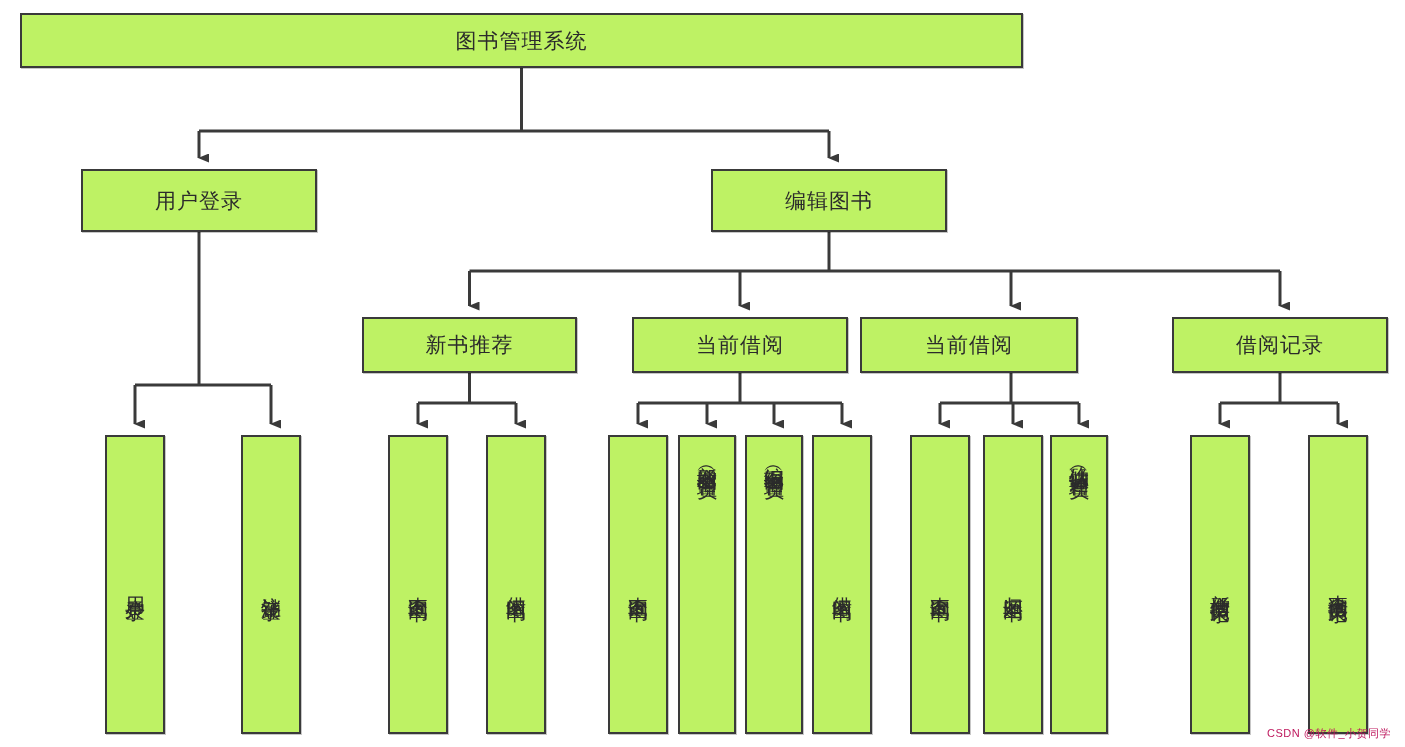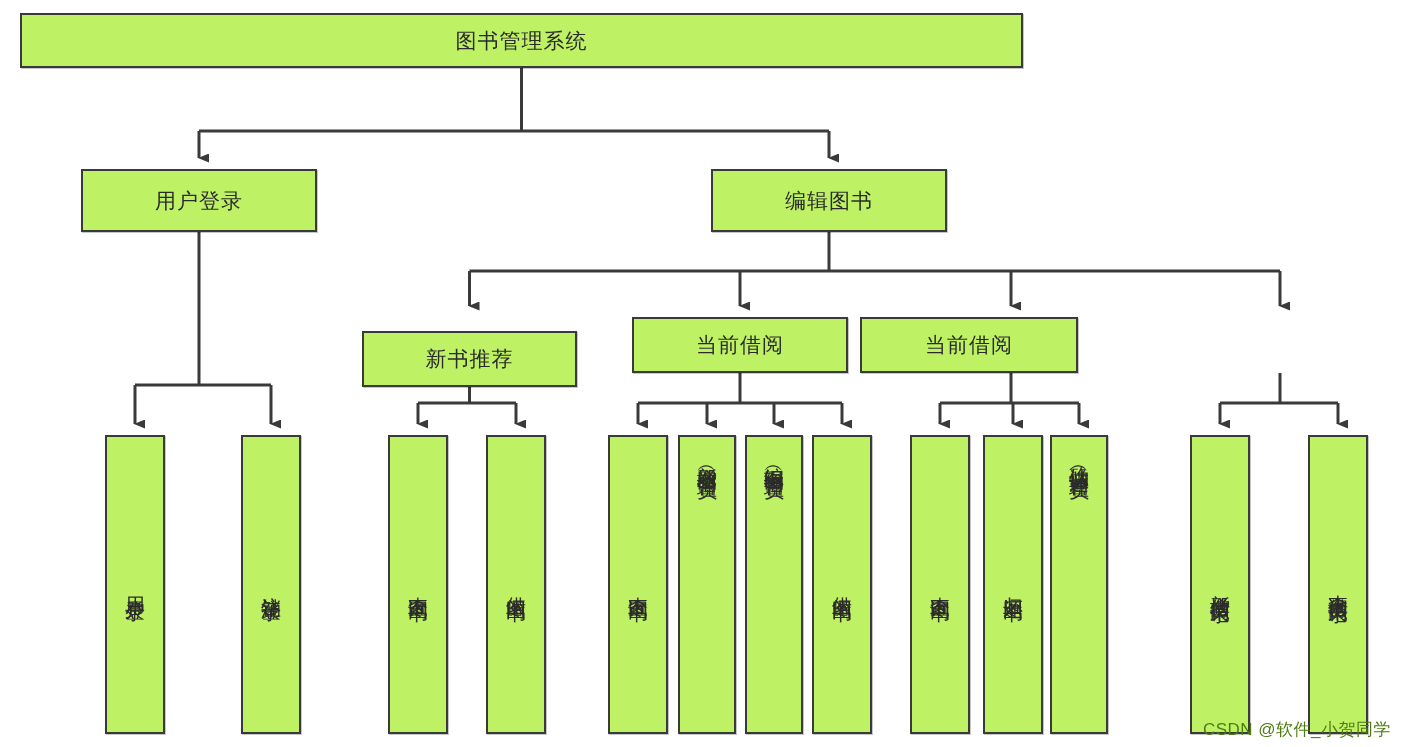--- a/index.html
+++ b/index.html
@@ -56,22 +56,22 @@
     color: #2b2b2b;
   }
   .node.vertical.centered {
     align-items: center;
     padding-top: 0;
   }
   .watermark {
     position: absolute;
     right: 14px;
     bottom: 6px;
-    font-size: 17px;
-    color: #4d7c0f;
+    font-size: 11px;
+    color: #be185d;
     letter-spacing: 0.5px;
     white-space: nowrap;
   }
 </style>
 </head>
 <body>
 
 <div id="diagram-root">
 
   <svg class="edges" viewBox="0 0 1405 747">
@@ -128,28 +128,31 @@
     <span>图书管理系统</span>
   </div>
 
   <div class="node horizontal" id="n-l2-0" style="left: 81px; top: 169px; width: 236px; height: 63px;">
     <span>用户登录</span>
   </div>
   <div class="node horizontal" id="n-l2-1" style="left: 711px; top: 169px; width: 236px; height: 63px;">
     <span>编辑图书</span>
   </div>
 
-  <div class="node horizontal" id="n-l3-0" style="left: 362px; top: 317px; width: 215px; height: 56px; margin-top: 14px;">
+  <div class="node horizontal" id="n-l3-0" style="left: 362px; top: 317px; width: 215px; height: 56px;">
     <span>新书推荐</span>
   </div>
   <div class="node horizontal" id="n-l3-1" style="left: 632px; top: 317px; width: 216px; height: 56px;">
     <span>当前借阅</span>
   </div>
   <div class="node horizontal" id="n-l3-2" style="left: 860px; top: 317px; width: 218px; height: 56px;">
     <span>当前借阅</span>
+  </div>
+  <div class="node horizontal" id="n-l3-3" style="left: 1172px; top: 317px; width: 216px; height: 56px;">
+    <span>借阅记录</span>
   </div>
 
   <div class="node vertical centered" id="n-lf-0" style="left: 105px; top: 435px; width: 60px; height: 299px;">
     <span class="vtext">用户登录</span>
   </div>
   <div class="node vertical centered" id="n-lf-1" style="left: 241px; top: 435px; width: 60px; height: 299px;">
     <span class="vtext">注销登录</span>
   </div>
   <div class="node vertical centered" id="n-lf-2" style="left: 388px; top: 435px; width: 60px; height: 299px;">
     <span class="vtext">查询图书</span>

